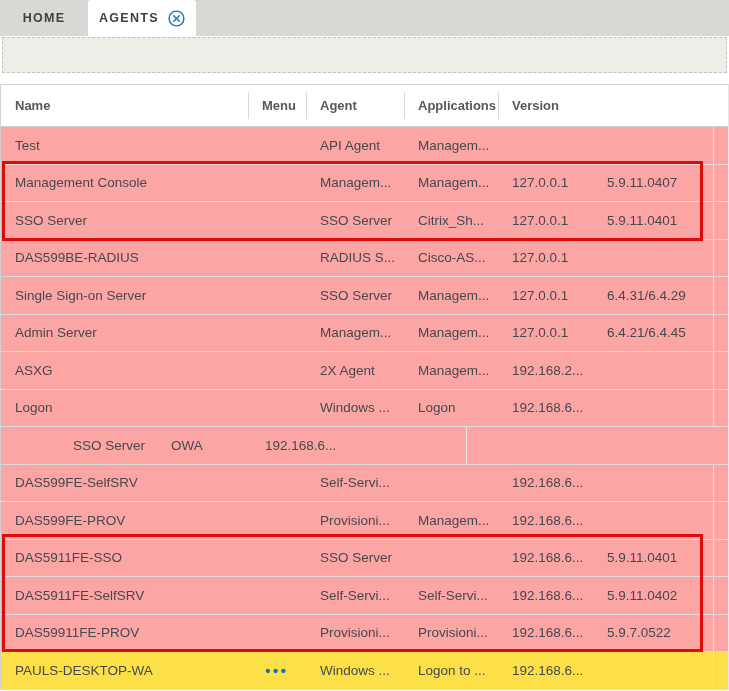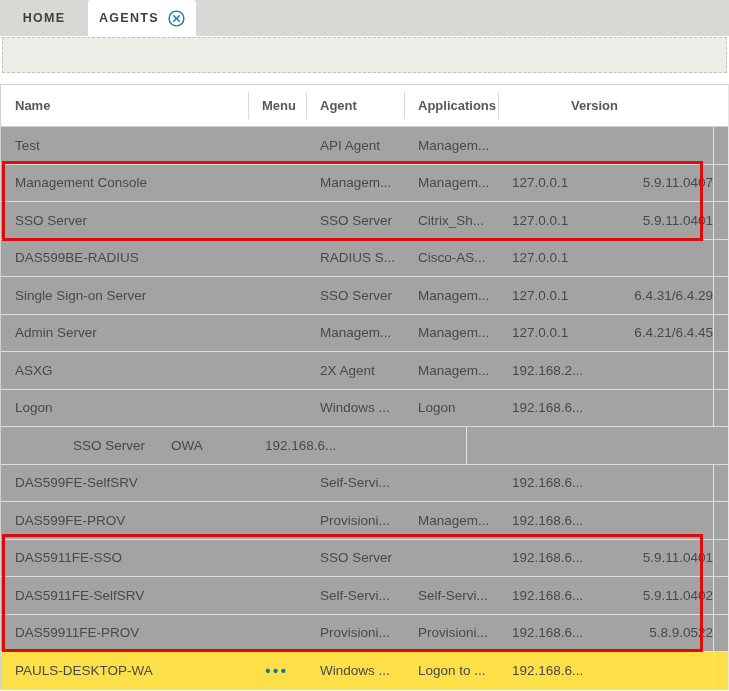--- a/index.html
+++ b/index.html
@@ -25,27 +25,27 @@
   .th{position:relative;display:flex;align-items:center;box-sizing:border-box;padding-left:14px;
       font-size:13px;font-weight:700;color:#56585c;line-height:1.2;}
   .th + .th::before{content:"";position:absolute;left:0;top:7px;bottom:7px;width:1px;background:#d9d9d9;}
   .th.col-gutter::before{display:none;}
   .th-label{white-space:nowrap;}
   .col-name{width:247px;}
   .col-menu{width:58px;}
   .col-type{width:98px;}
   .col-apps{width:94px;}
   .col-ip{width:95px;}
-  .col-version{width:120px;justify-content:flex-end;}
+  .col-version{width:120px;}
   .col-gutter{width:15px;}
   .ip-label{width:52px;white-space:normal;}
   .sort{color:#0f7bb0;font-size:14px;font-weight:700;margin-left:4px;}
 
   .tbody{background:#fff;}
-  .row{display:flex;height:37.5px;box-sizing:border-box;border-bottom:1px solid #dcdcdc;background:#a3a3a3;}
+  .row{display:flex;height:37.5px;box-sizing:border-box;border-bottom:1px solid #dcdcdc;background:#fca5a5;}
   .row.selected{background:#fde047;}
   .cell{display:flex;align-items:center;box-sizing:border-box;padding-left:14px;font-size:13.5px;
         color:#47494d;white-space:nowrap;overflow:hidden;}
   .cell.col-gutter{padding-left:0;border-left:1px solid #e2e2e2;}
   .cell.menu-dots{padding-left:0;justify-content:center;color:#0e76a8;font-weight:700;
                   font-size:15px;letter-spacing:2.5px;}
 
   
   .hbox{position:absolute;left:2px;width:695px;border:3px solid #de0b0b;pointer-events:none;box-sizing:content-box;}
   .hbox1{top:161px;height:74px;}
@@ -209,21 +209,21 @@
     <div class="cell col-ip">192.168.6...</div>
     <div class="cell col-version">5.9.11.0402</div>
     <div class="cell col-gutter"></div>
   </div>
         <div class="row">
     <div class="cell col-name">DAS59911FE-PROV</div>
     <div class="cell col-menu"></div>
     <div class="cell col-type">Provisioni...</div>
     <div class="cell col-apps">Provisioni...</div>
     <div class="cell col-ip">192.168.6...</div>
-    <div class="cell col-version">5.8.9.0522</div>
+    <div class="cell col-version">5.9.7.0522</div>
     <div class="cell col-gutter"></div>
   </div>
         <div class="row selected">
     <div class="cell col-name">PAULS-DESKTOP-WA</div>
     <div class="cell col-menu menu-dots">•••</div>
     <div class="cell col-type">Windows ...</div>
     <div class="cell col-apps">Logon to ...</div>
     <div class="cell col-ip">192.168.6...</div>
     <div class="cell col-version"></div>
     <div class="cell col-gutter"></div>

